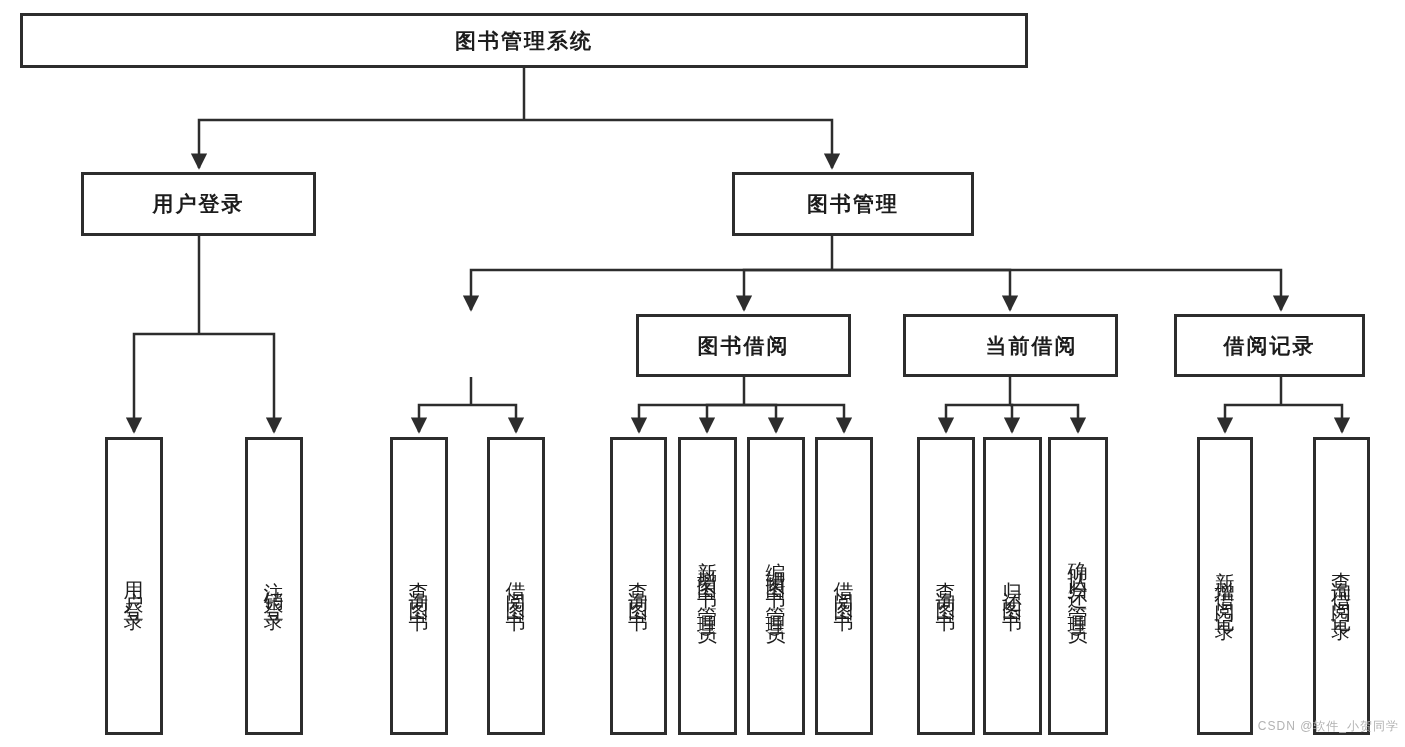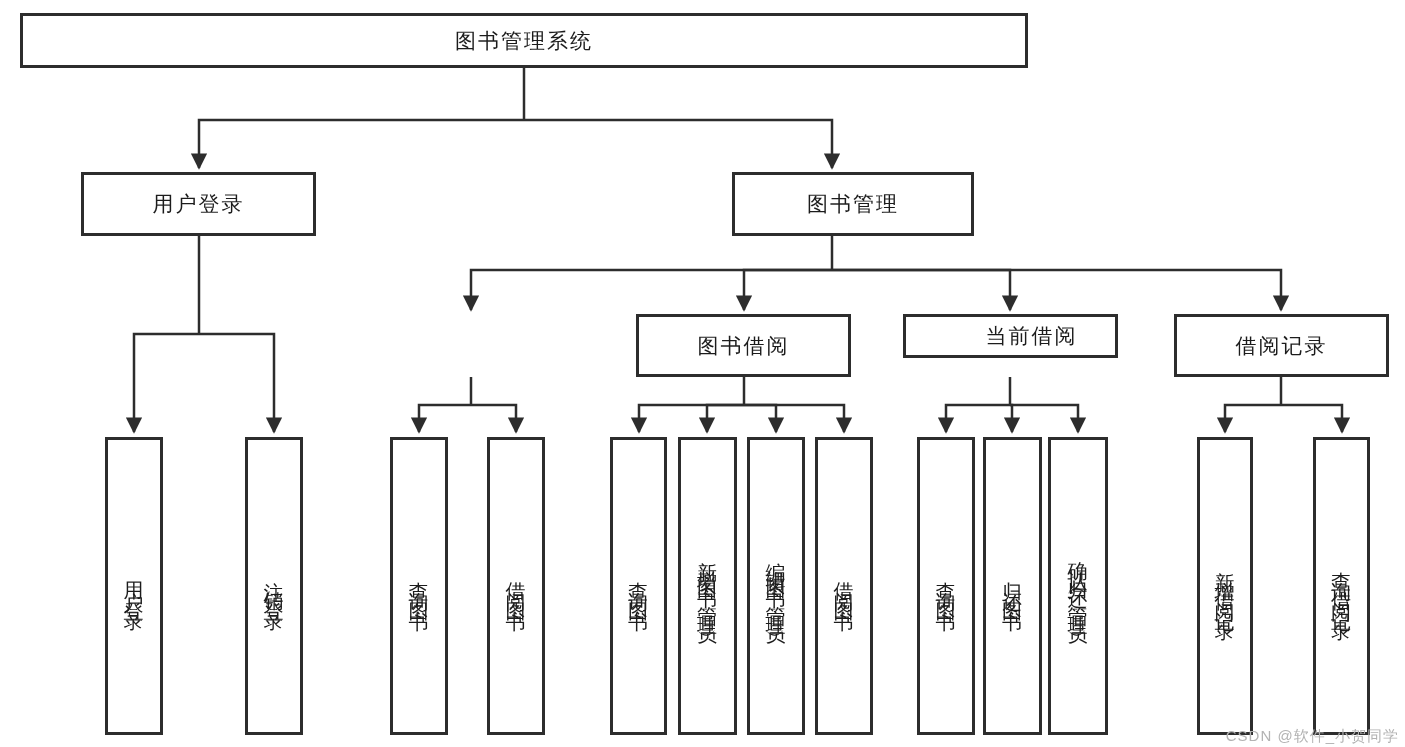--- a/index.html
+++ b/index.html
@@ -24,37 +24,38 @@
     border: 3px solid #2d2d2d;
     display: flex;
     align-items: center;
     justify-content: center;
     color: #1c1c1c;
   }
   .h-label {
     font-size: 21px;
     letter-spacing: 2px;
     white-space: nowrap;
+    font-weight: bold;
   }
   .leaf-label {
     writing-mode: vertical-rl;
     text-orientation: mixed;
     font-size: 20px;
     letter-spacing: 10px;
     line-height: 1;
     white-space: nowrap;
   }
   .leaf-label.long {
     letter-spacing: 9px;
   }
   #watermark {
     position: absolute;
     right: 6px;
-    bottom: 1px;
-    font-size: 15px;
+    bottom: 12px;
+    font-size: 12px;
     color: #b3b3b3;
     letter-spacing: 1px;
     white-space: nowrap;
   }
 </style>
 </head>
 <body>
 
 <div id="stage">
 
@@ -108,24 +109,24 @@
   <div class="box" style="left:81px; top:172px; width:235px; height:64px;">
     <span class="h-label">用户登录</span>
   </div>
   <div class="box" style="left:732px; top:172px; width:242px; height:64px;">
     <span class="h-label">图书管理</span>
   </div>
 
   <div class="box" style="left:636px; top:314px; width:215px; height:63px;">
     <span class="h-label">图书借阅</span>
   </div>
-  <div class="box" style="left:903px; top:314px; width:215px; height:44px;padding-left:42px;">
+  <div class="box" style="left:903px; top:314px; width:215px; height:63px;padding-left:42px;">
     <span class="h-label">当前借阅</span>
   </div>
-  <div class="box" style="left:1174px; top:314px; width:215px; height:63px;">
+  <div class="box" style="left:1174px; top:314px; width:191px; height:63px;">
     <span class="h-label">借阅记录</span>
   </div>
 
   <div class="box" style="left:105px; top:437px; width:58px; height:298px;">
     <span class="leaf-label">用户登录</span>
   </div>
   <div class="box" style="left:245px; top:437px; width:58px; height:298px;">
     <span class="leaf-label">注销登录</span>
   </div>
 

